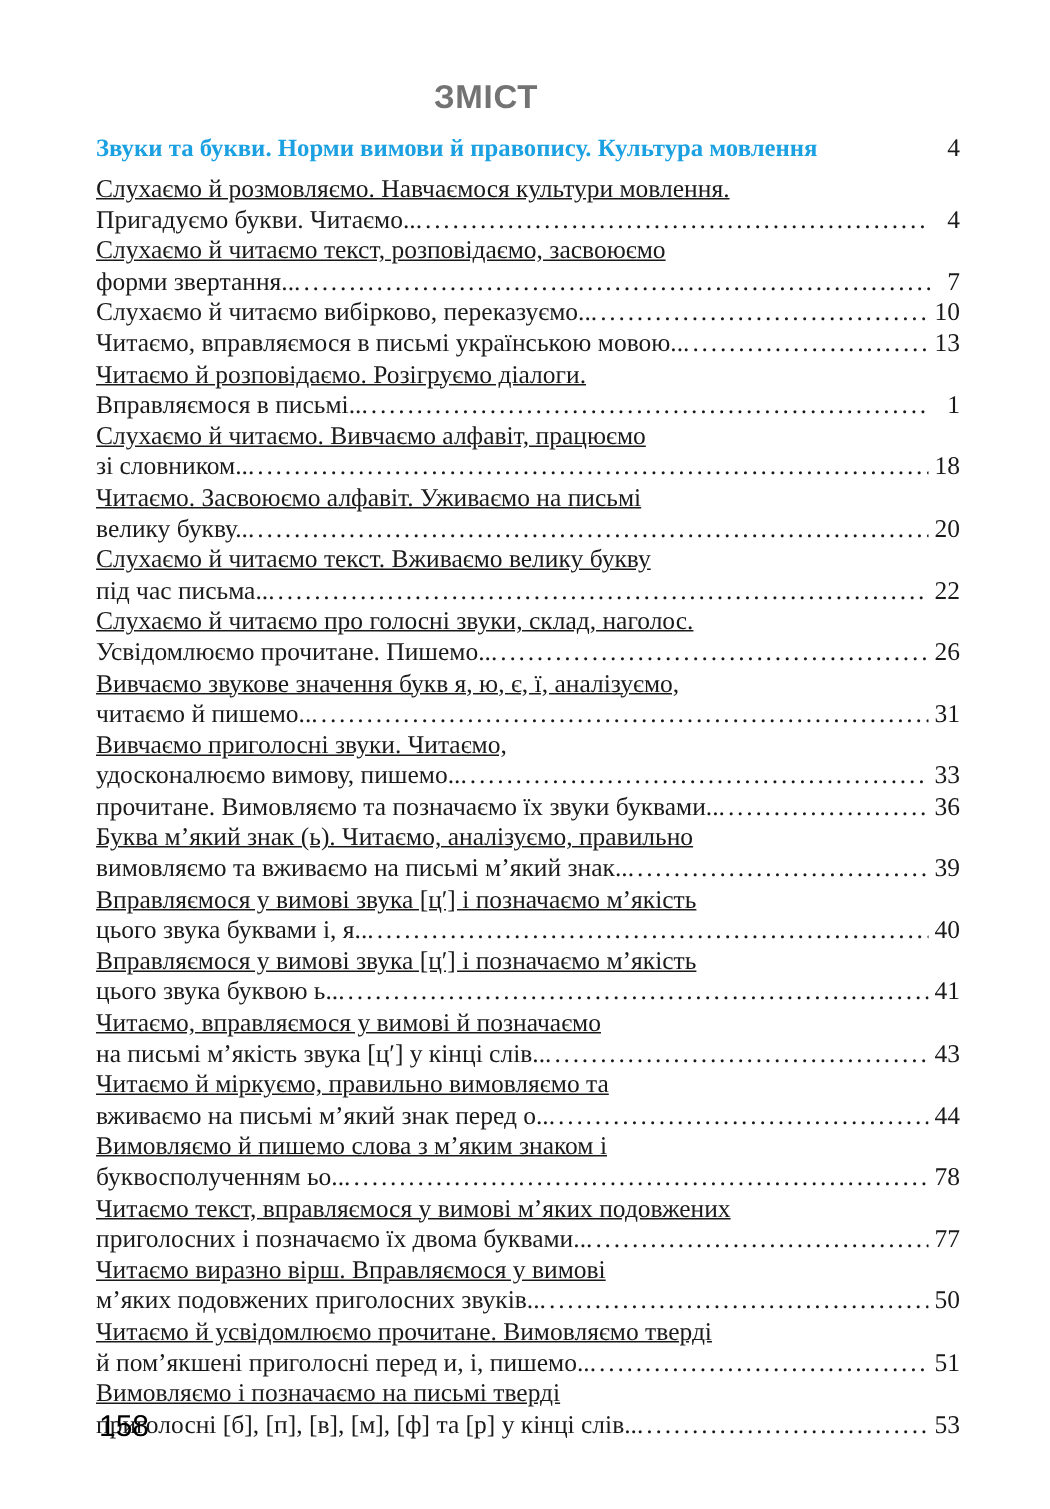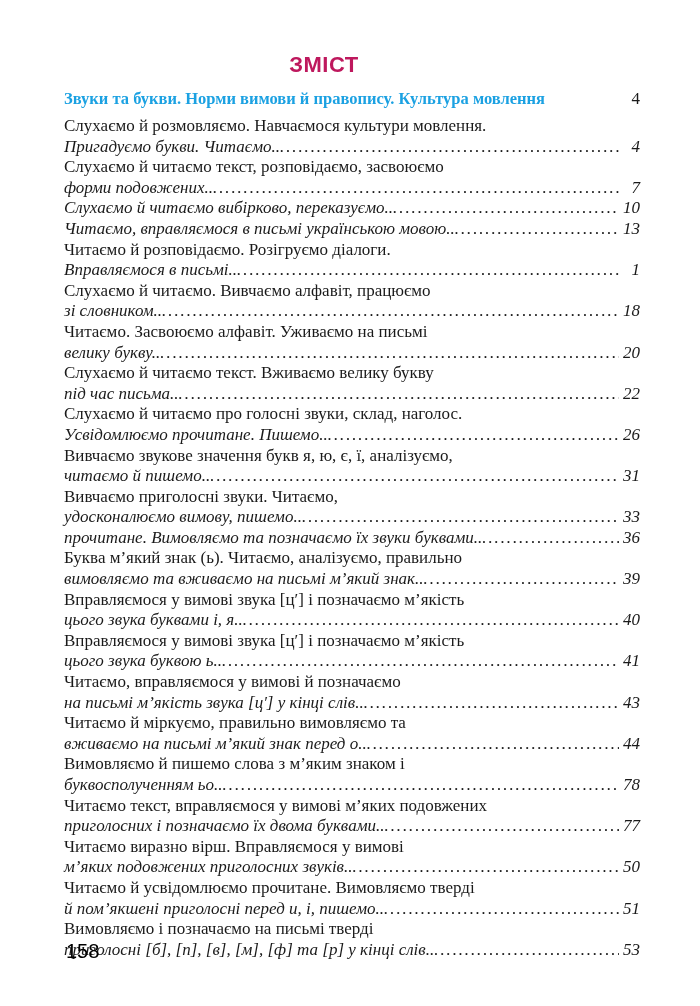--- a/index.html
+++ b/index.html
@@ -22,21 +22,21 @@
     }
     .title {
       position: absolute;
       top: 52px;
       left: 0;
       width: 648px;
       text-align: center;
       font-family: "Liberation Sans", "DejaVu Sans", sans-serif;
       font-weight: bold;
       font-size: 22px;
-      color: #be185d;
+      color: #737373;
       letter-spacing: 0.5px;
     }
     .section {
       position: absolute;
       top: 89px;
       left: 64px;
       width: 576px;
       display: flex;
       justify-content: space-between;
       font-weight: bold;
@@ -47,26 +47,25 @@
     .toc {
       position: absolute;
       top: 116px;
       left: 64px;
       width: 576px;
     }
     .entry {
       font-size: 17px;
       line-height: 20.6px;
     }
-    .entry .line1 { display: block; white-space: nowrap; }
+    .entry .line1 { display: block; white-space: nowrap; text-decoration: underline; }
     .entry .line2 {
       display: flex;
       align-items: flex-start;
       white-space: nowrap;
-      font-style: italic;
     }
     .entry .dots {
       flex: 1;
       overflow: hidden;
       white-space: nowrap;
       margin: 0 4px 0 2px;
       letter-spacing: 2.2px;
     }
     .entry .dots::before {
       content: ". . . . . . . . . . . . . . . . . . . . . . . . . . . . . . . . . . . . . . . . . . . . . . . . . . . . . . . . . . . . . . . . . . . . . . . . . . . . . . . . . . . . . . . . . . . . . . . . . . . .";
@@ -98,21 +97,21 @@
         <span class="line1">Слухаємо й розмовляємо. Навчаємося культури мовлення.</span>
         <span class="line2">
           <span>Пригадуємо букви. Читаємо...</span>
           <span class="dots"></span>
           <span class="num">4</span>
         </span>
       </div>
       <div class="entry">
         <span class="line1">Слухаємо й читаємо текст, розповідаємо, засвоюємо</span>
         <span class="line2">
-          <span>форми подовжених...</span>
+          <span>форми звертання...</span>
           <span class="dots"></span>
           <span class="num">7</span>
         </span>
       </div>
       <div class="entry">
         <span class="line2">
           <span>Слухаємо й читаємо вибірково, переказуємо...</span>
           <span class="dots"></span>
           <span class="num">10</span>
         </span>

